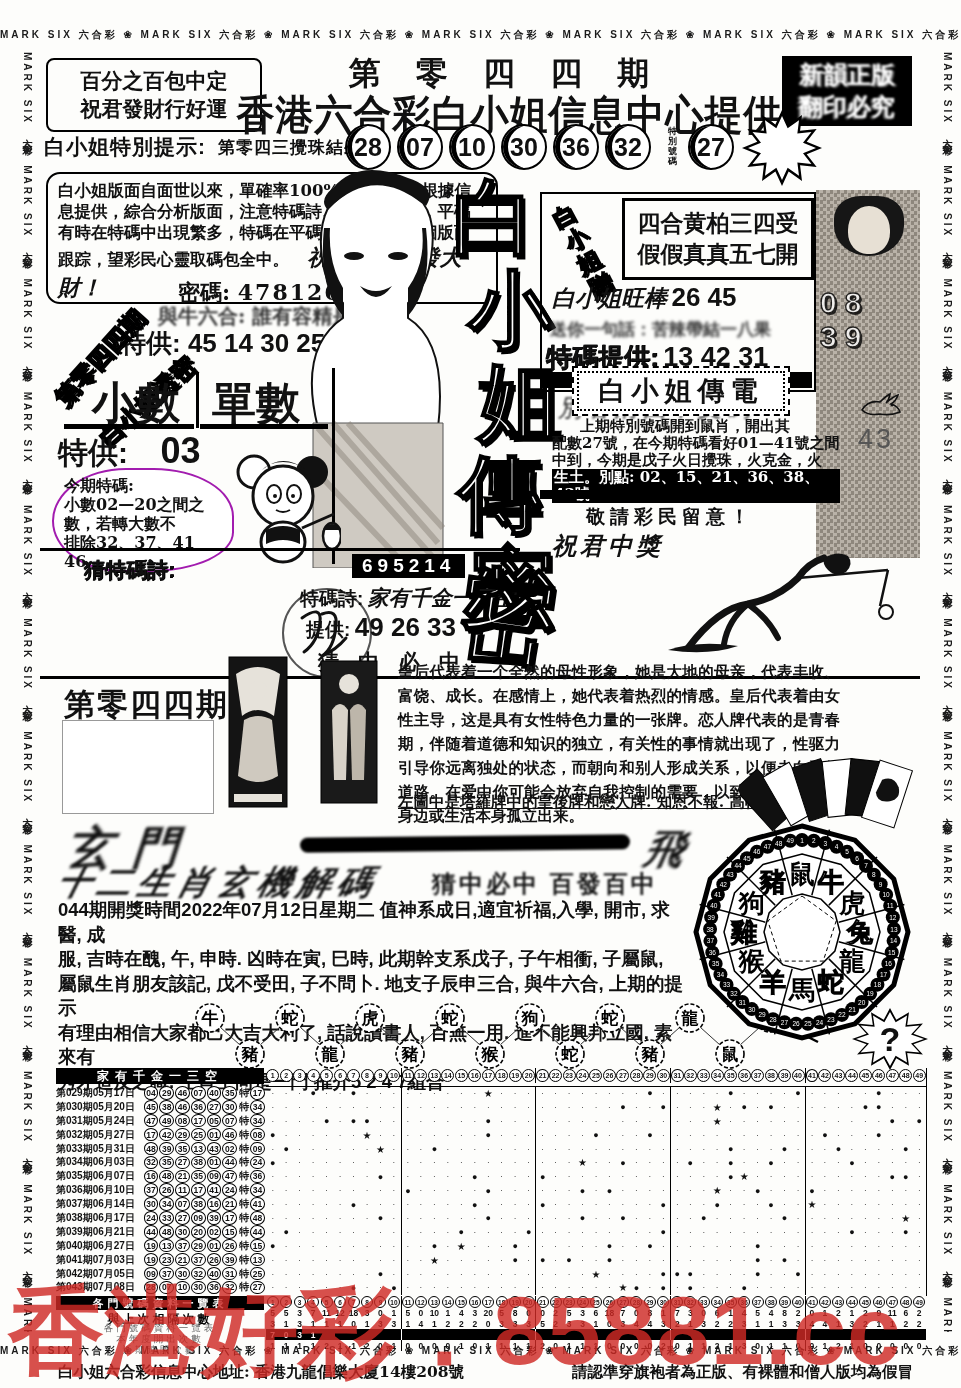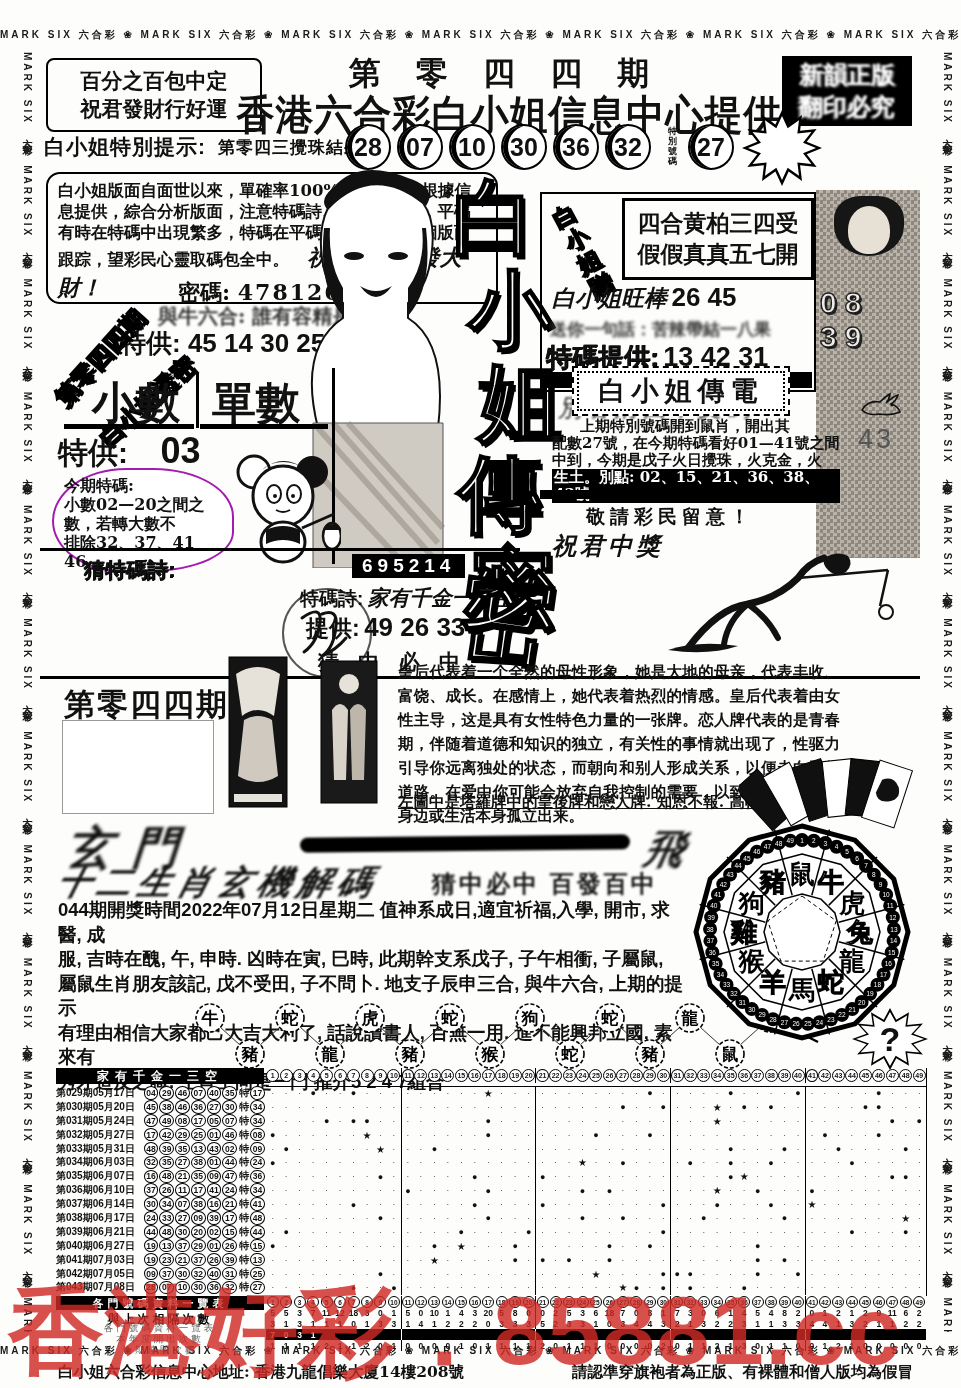--- a/index.html
+++ b/index.html
@@ -207,21 +207,21 @@
   <div class="abs" style="left:282px;top:588px;width:86px;height:86px;border:2px solid #555;border-radius:50%;"></div>
   <svg class="abs" style="left:292px;top:598px;" width="66" height="66" viewBox="0 0 66 66">
     <path d="M10 20 Q30 6 28 24 Q26 44 12 54 M30 16 Q46 10 44 28 Q42 50 30 58 Q44 52 54 40" fill="none" stroke="#111" stroke-width="3" stroke-linecap="round"></path>
   </svg>
   <div class="abs blackbar b" style="left:352px;top:554px;font-size:19px;letter-spacing:5px;padding:1px 10px;">695214</div>
   <div class="abs" style="left:300px;top:584px;white-space:nowrap;">
     <span class="b" style="font-size:19px;">特碼詩:</span>
     <span class="serif b" style="font-size:21px;font-style:italic;">家有千金一三空</span>
   </div>
   <div class="abs" style="left:306px;top:612px;white-space:nowrap;">
-    <span class="b" style="font-size:23px;">提供:</span>
+    <span class="b" style="font-size:19px;">提供:</span>
     <span class="b" style="font-size:26px;">49  26  33</span>
   </div>
   <div class="abs serif b" style="left:318px;top:648px;font-size:21px;letter-spacing:6px;">猜 中 必 中</div>
   <div class="abs outline b" style="left:458px;top:556px;font-size:96px;transform:rotate(8deg);">密</div>
 
   <div class="abs" style="left:40px;top:676px;width:880px;height:3px;background:#000;"></div>
   <div class="abs b" style="left:64px;top:684px;font-size:31px;font-weight:900;letter-spacing:2px;">第零四四期</div>
   <div class="abs" style="left:62px;top:720px;width:150px;height:92px;border:1px solid #999;background:#fff;"></div>
   <svg class="abs" style="left:228px;top:656px;" width="60" height="152" viewBox="0 0 60 152">
     <rect x="1" y="1" width="58" height="150" fill="#141414" stroke="#000"></rect>

